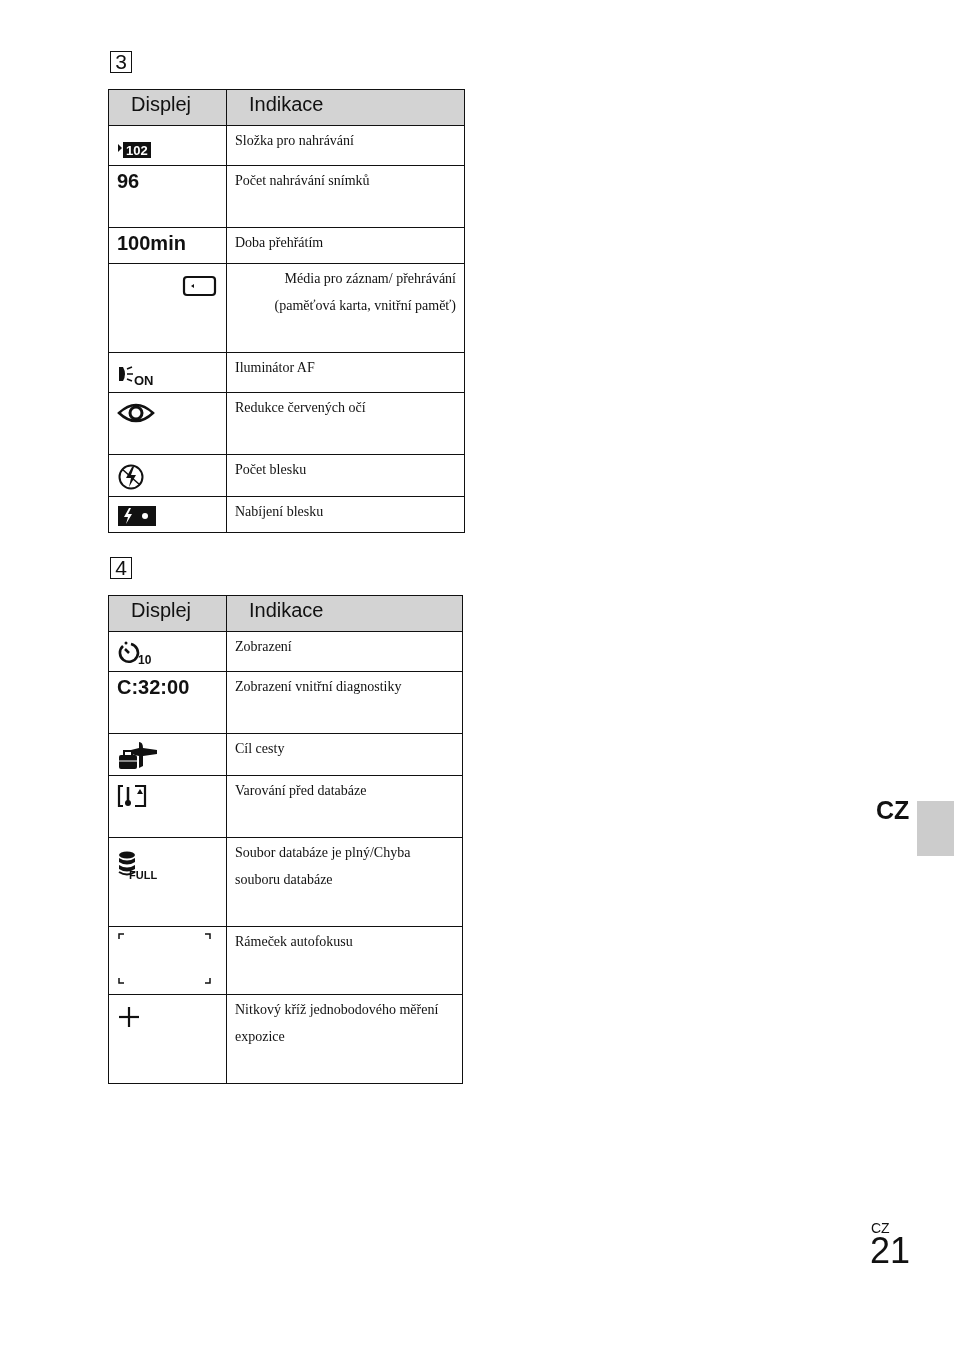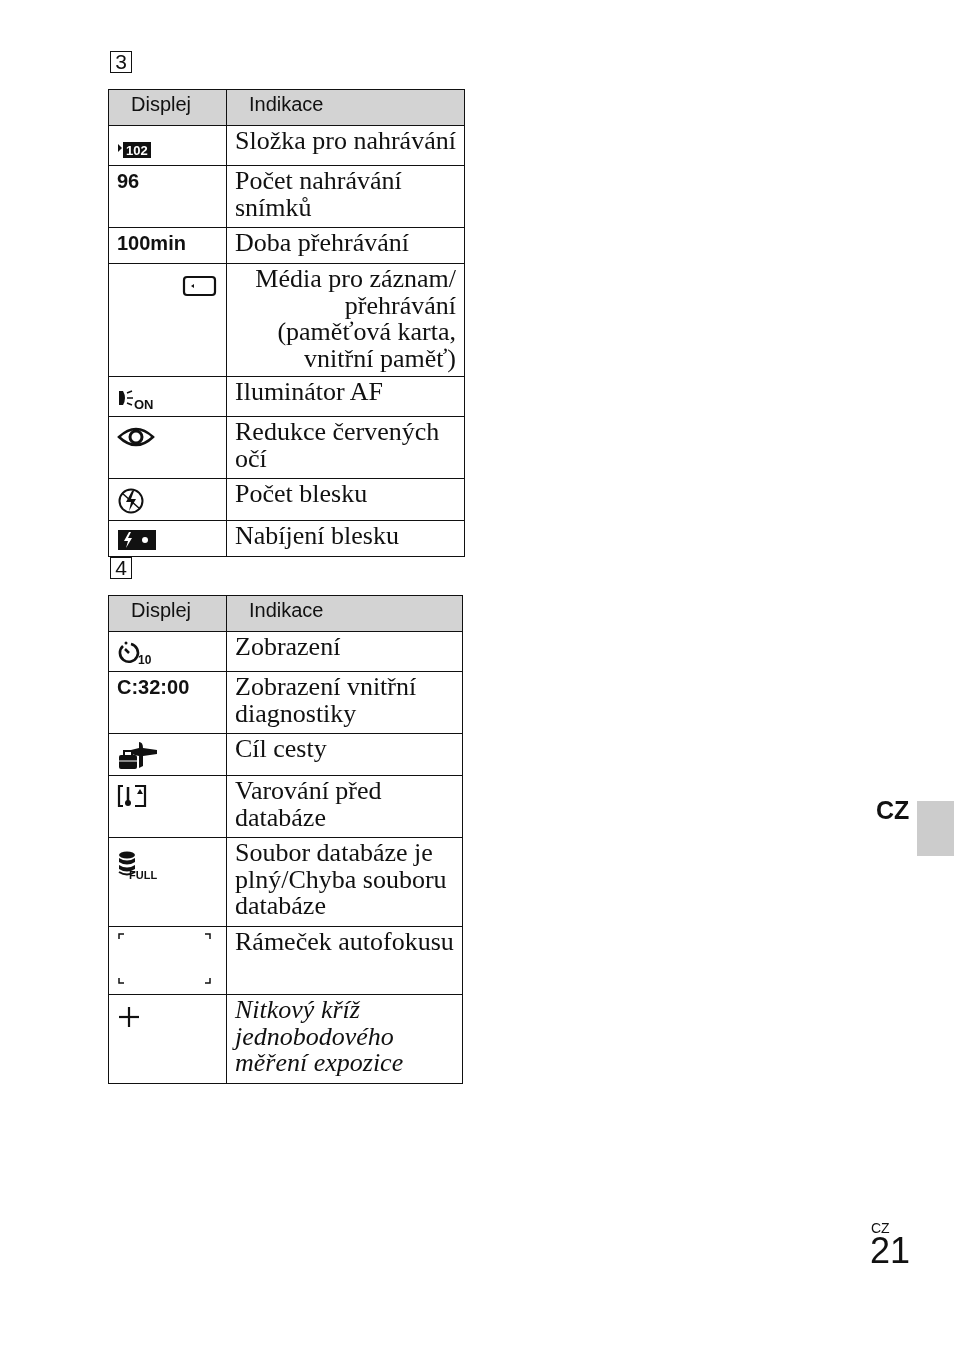--- a/index.html
+++ b/index.html
@@ -4,21 +4,21 @@
 <style>
   html, body { margin:0; padding:0; background:#ffffff; }
   body { width:954px; height:1345px; position:relative; overflow:hidden; font-family:"Liberation Serif", serif; color:#111; }
   .sec-num { position:absolute; left:110px; width:22px; height:22px; border:1.5px solid #111; box-sizing:border-box;
     font-family:"Liberation Sans", sans-serif; font-size:21px; line-height:20px; text-align:center; }
   table.ind { position:absolute; left:108px; border-collapse:collapse; }
   table.ind td, table.ind th { border:1.5px solid #111; vertical-align:top; padding:0; }
   table.ind th { background:#d3d3d3; font-family:"Liberation Sans", sans-serif; font-weight:normal; font-size:20px; text-align:left;
     padding:3px 8px 4px 22px; height:28px; box-sizing:border-box; }
   td.disp { width:118px; padding:4px 8px 0 8px !important; box-sizing:border-box; font-family:"Liberation Sans", sans-serif; font-weight:bold; font-size:20px; }
-  td.desc { padding:2px 8px 4px 8px !important; font-size:26px; line-height:26.5px; }
+  td.desc { padding:2px 8px 4px 8px !important; font-size:14px; line-height:26.5px; }
   .ico { display:inline-block; position:relative; }
   .tab-cz { position:absolute; left:876px; top:796px; font-family:"Liberation Sans", sans-serif; font-weight:bold; font-size:25px; }
   .tab-gray { position:absolute; left:917px; top:801px; width:37px; height:55px; background:#cccccc; }
   .pg-lang { position:absolute; left:871px; top:1220px; font-family:"Liberation Sans", sans-serif; font-size:14px; }
   .pg-num { position:absolute; left:870px; top:1230px; font-family:"Liberation Sans", sans-serif; font-size:36px; }
 </style>
 </head>
 <body>
 
 <div class="sec-num" style="top:51px;">3</div>
@@ -39,21 +39,21 @@
       </span>
     </td>
     <td class="desc">Složka pro nahrávání</td>
   </tr>
   <tr style="height:62px;">
     <td class="disp">96</td>
     <td class="desc">Počet nahrávání snímků</td>
   </tr>
   <tr style="height:36px;">
     <td class="disp">100min</td>
-    <td class="desc">Doba přehrávání</td>
+    <td class="desc">Doba přehřátím</td>
   </tr>
   <tr style="height:89px;text-align:right;">
     <td class="disp">
       <span class="ico" style="margin-top:6px;">
         <svg width="36" height="24" viewBox="0 0 36 24">
               <rect x="2" y="3" width="31" height="18" rx="3" fill="none" stroke="#111" stroke-width="2.2"></rect>
               <polygon points="9,12 12,10 12,14" fill="#111"></polygon>
             </svg>
       </span>
     </td>
@@ -180,21 +180,21 @@
         <svg width="96" height="58" viewBox="0 0 96 58">
               <path d="M2,8 L2,3 L7,3" fill="none" stroke="#111" stroke-width="1.5"></path>
               <path d="M88,3 L93,3 L93,8" fill="none" stroke="#111" stroke-width="1.5"></path>
               <path d="M2,47 L2,52 L7,52" fill="none" stroke="#111" stroke-width="1.5"></path>
               <path d="M88,52 L93,52 L93,47" fill="none" stroke="#111" stroke-width="1.5"></path>
             </svg>
       </span>
     </td>
     <td class="desc">Rámeček autofokusu</td>
   </tr>
-  <tr style="height:89px;font-style:italic;">
+  <tr style="height:89px;">
     <td class="disp">
       <span class="ico" style="margin-top:6px;">
         <svg width="24" height="24" viewBox="0 0 24 24">
               <line x1="2" y1="12" x2="22" y2="12" stroke="#111" stroke-width="2.2"></line>
               <line x1="12" y1="2" x2="12" y2="22" stroke="#111" stroke-width="2.2"></line>
             </svg>
       </span>
     </td>
     <td class="desc">Nitkový kříž jednobodového měření expozice</td>
   </tr>

